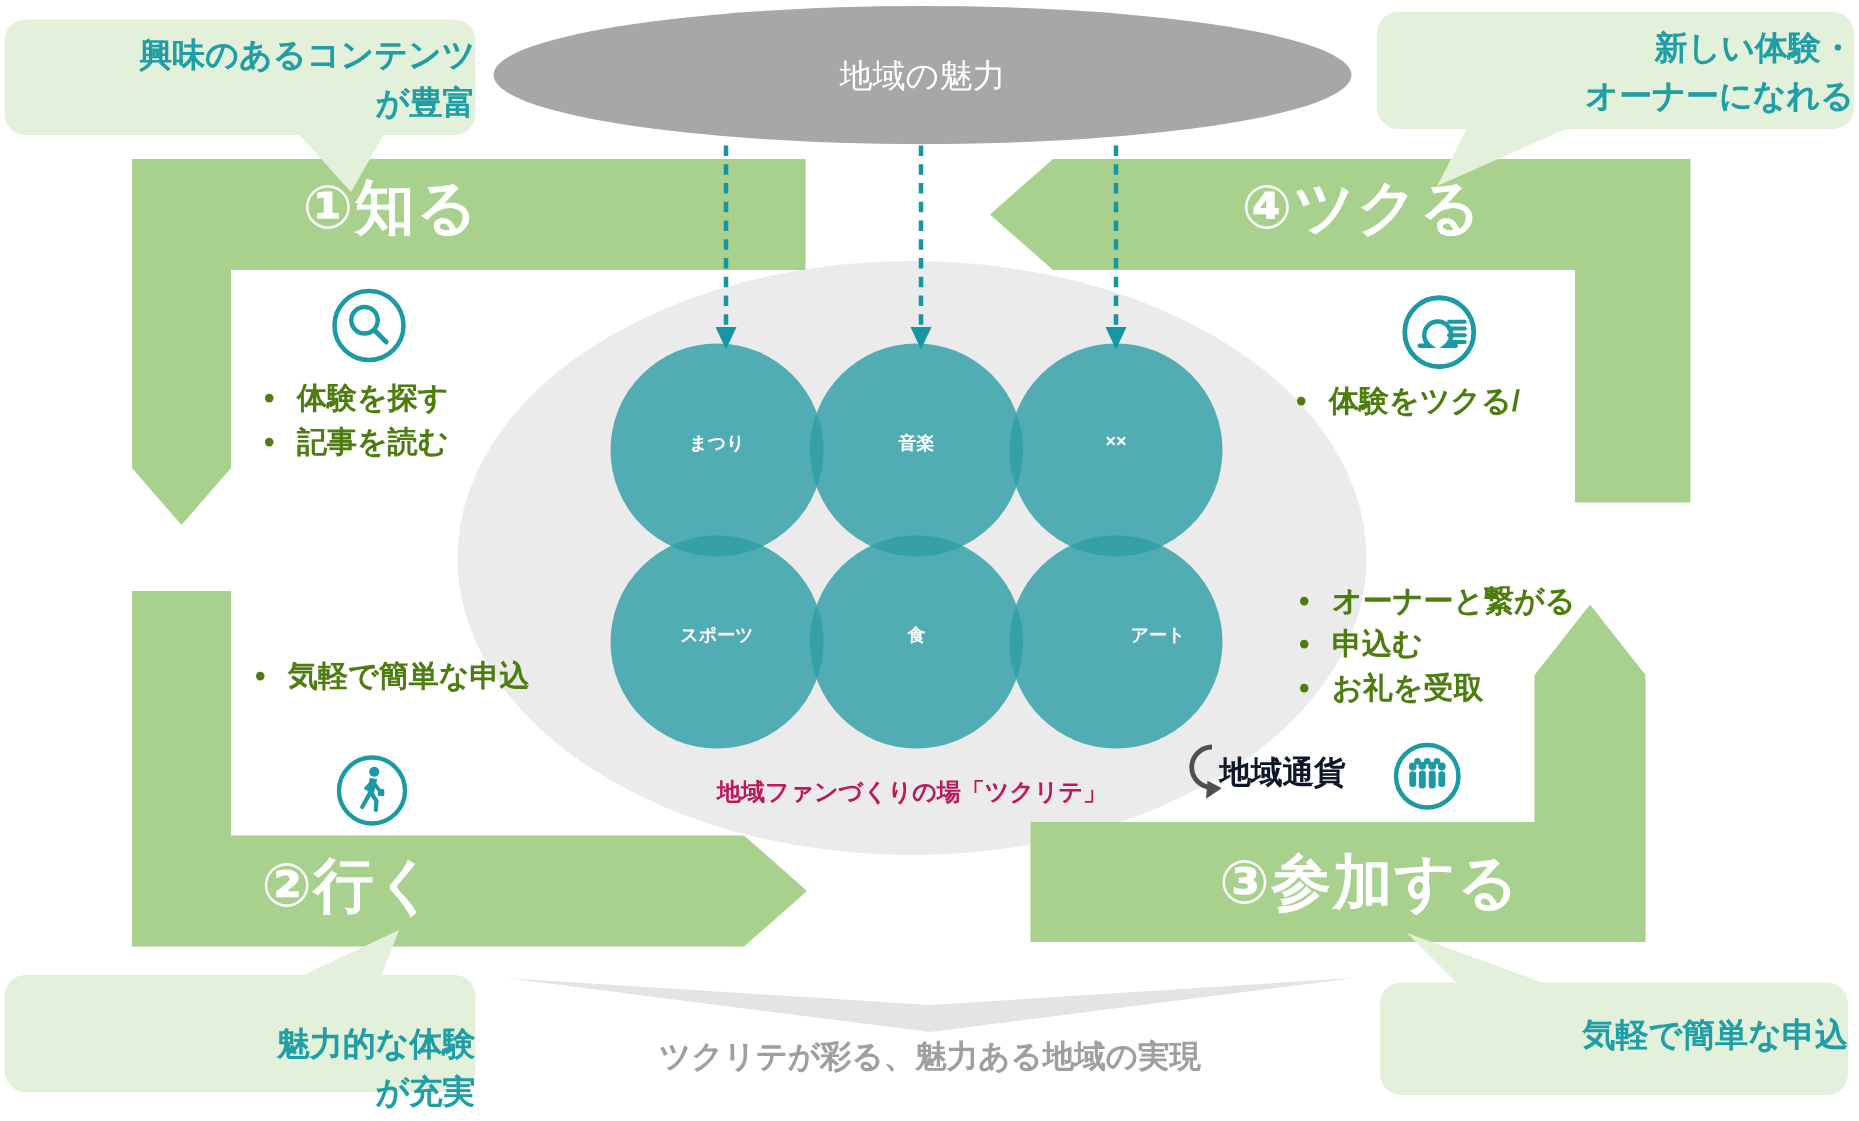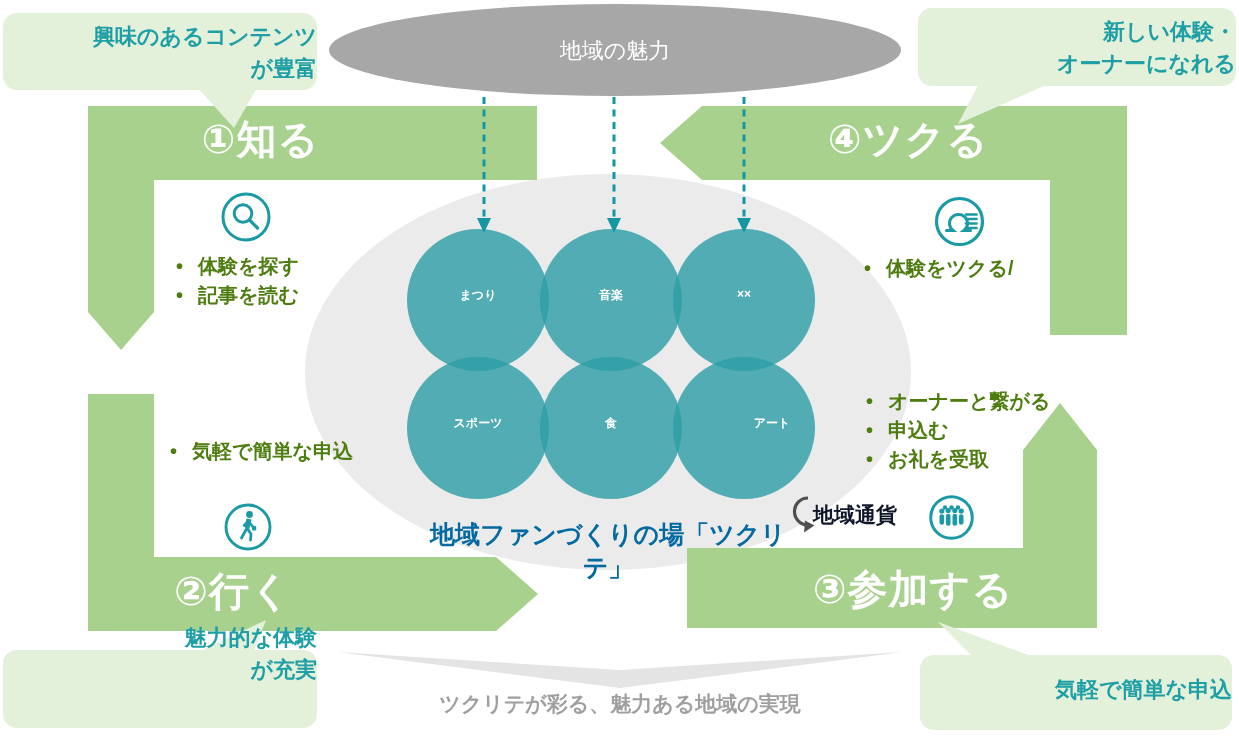--- a/index.html
+++ b/index.html
@@ -16,21 +16,21 @@
   .callout-text {
     color:#1d9fa5; font-size:22px; font-weight:600; text-align:right;
     white-space:pre-line; line-height:1.45;
   }
   .bullets { color:#4d7c0f; font-size:20px; font-weight:600; }
   .bullet-row { display:flex; line-height:29px; white-space:nowrap; }
   .bdot { width:22px; text-align:left; }
   .bdot::before { content:"\2022"; }
   .bullet-row.nodot { padding-left:22px; }
   .circle-label { color:#ffffff; font-size:12px; font-weight:600; text-align:center; width:140px; }
-  .caption { color:#0369a1; font-weight:bold; font-size:25px; text-align:center; }
+  .caption { color:#be185d; font-weight:bold; font-size:16px; text-align:center; }
   .footer-text { color:#9f9f9f; font-weight:bold; font-size:21px; text-align:center; }
   .currency-label { color:#0f172a; font-weight:bold; font-size:21px; white-space:nowrap; }
   .ellipse-label { color:#ffffff; font-size:22px; text-align:center; }
   .icon { position:absolute; }
 </style>
 </head>
 <body>
 
 <div class="stage">
 
@@ -83,21 +83,21 @@
 
   <div class="t section-title" style="left:88px;  top:119px; width:345px;">①知る</div>
   <div class="t section-title" style="left:733px; top:119px; width:350px;">④ツクる</div>
   <div class="t section-title" style="left:108px; top:571px; width:250px;">②行く</div>
   <div class="t section-title" style="left:713px; top:569px; width:400px;">③参加する</div>
 
   <div class="t callout-text" style="left:3px;   top:21px;  width:314px;">興味のあるコンテンツ
 が豊富</div>
   <div class="t callout-text" style="left:918px; top:16px;  width:318px;">新しい体験・
 オーナーになれる</div>
-  <div class="t callout-text" style="left:3px;   top:622px; width:314px;">魅力的な体験
+  <div class="t callout-text" style="left:3px;   top:680px; width:314px;">魅力的な体験
 が充実</div>
   <div class="t callout-text" style="left:920px; top:674px; width:312px;">気軽で簡単な申込</div>
 
   <div class="t bullets" style="left:176px; top:252px;">
     <div class="bullet-row">
       <span class="bdot"></span>
       <span>体験を探す</span>
     </div>
     <div class="bullet-row">
       <span class="bdot"></span>

